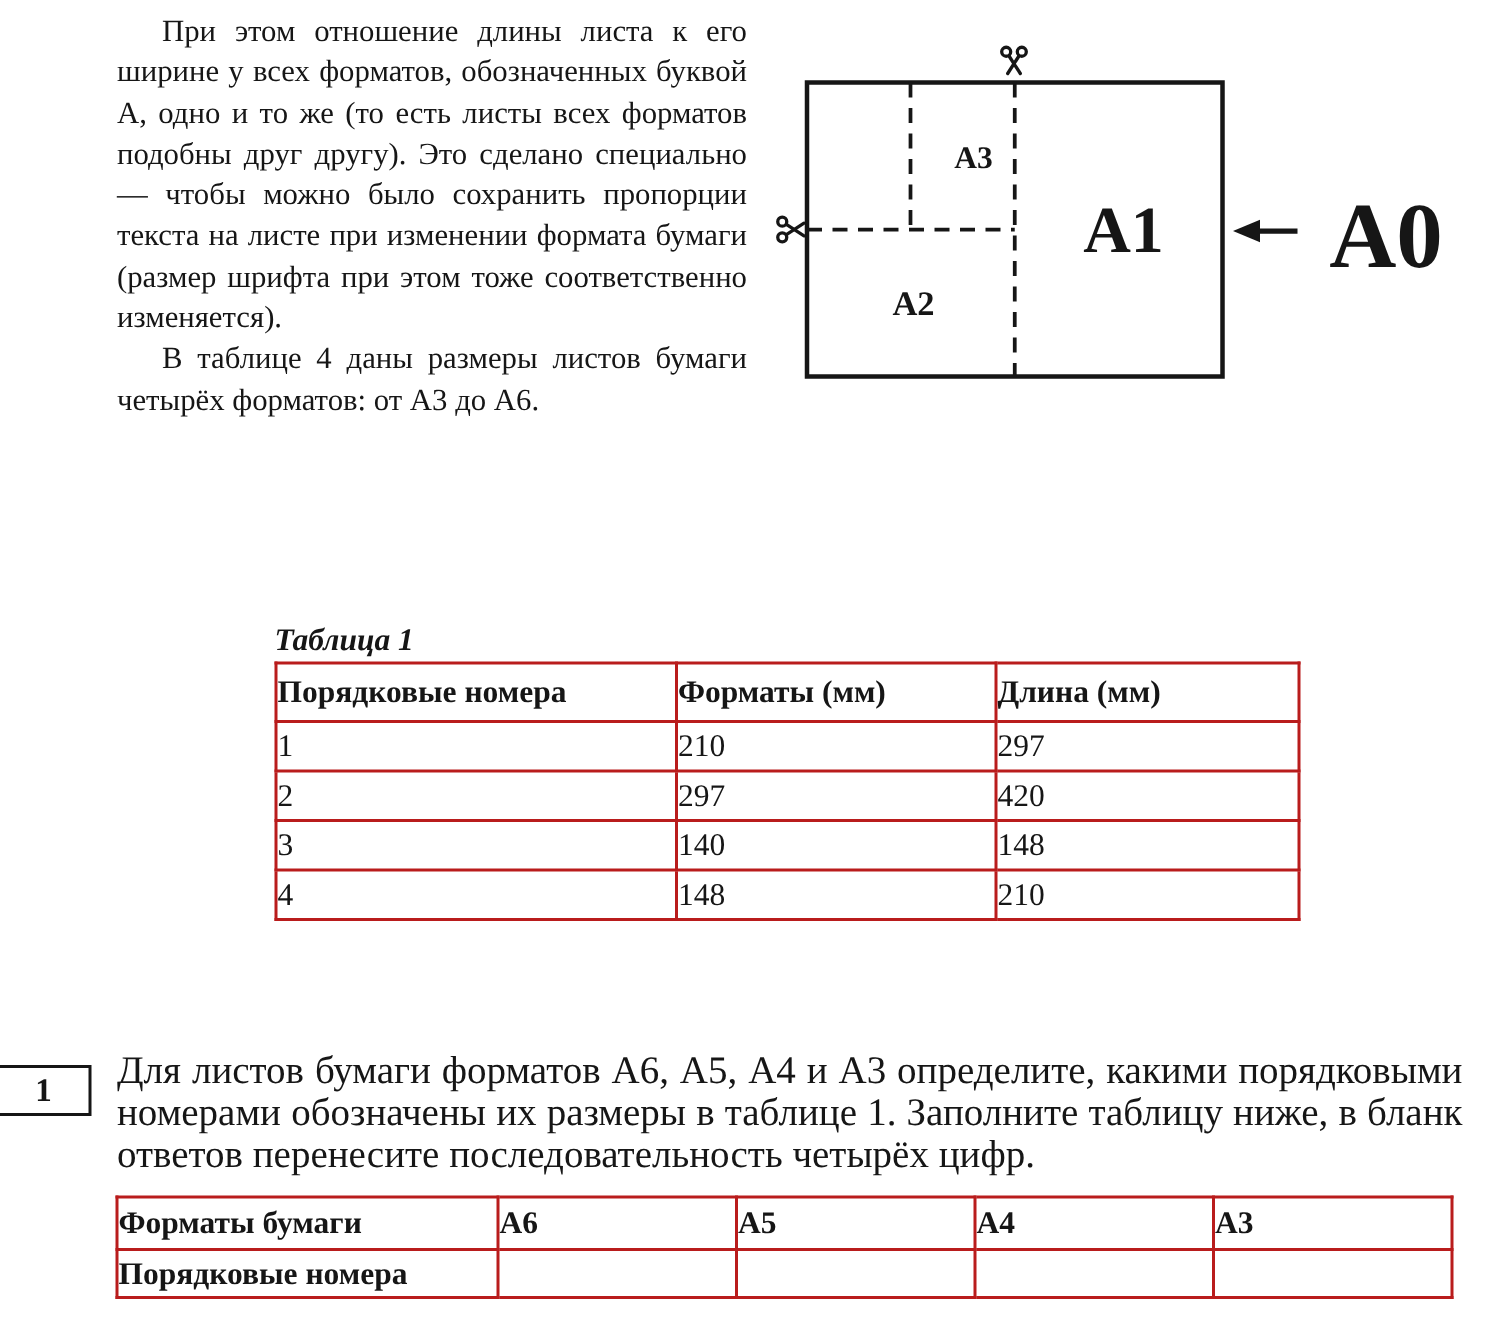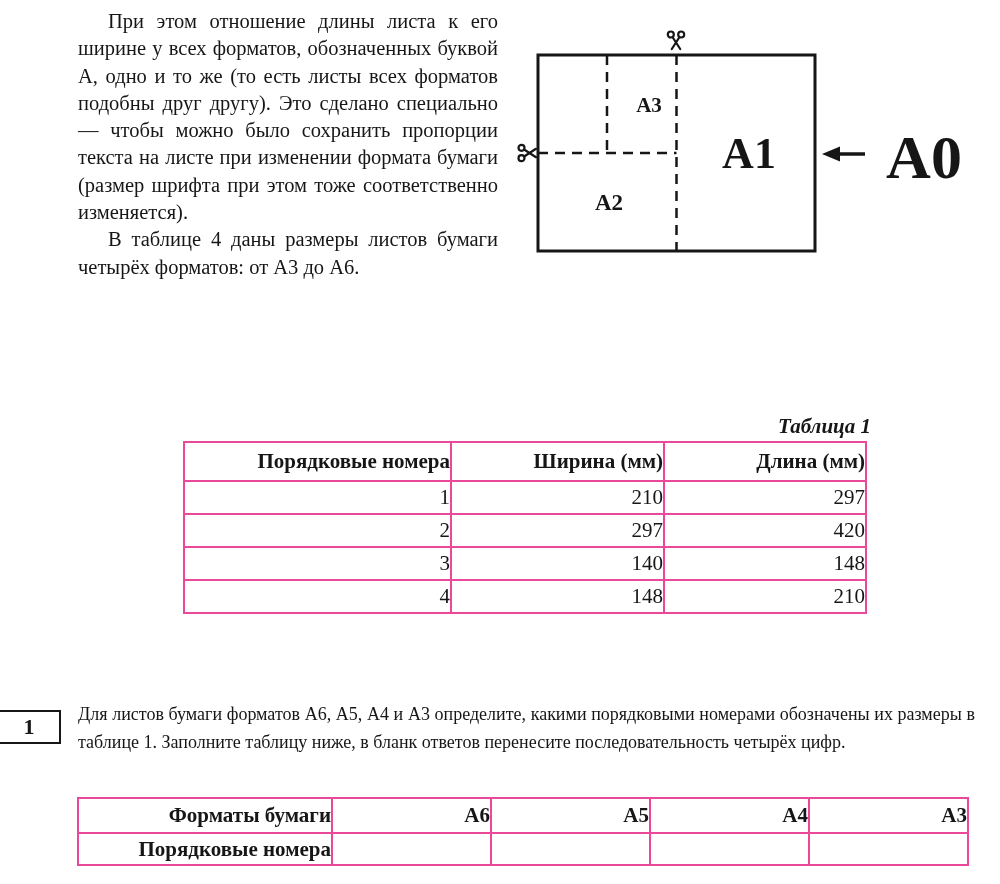--- a/index.html
+++ b/index.html
@@ -17,41 +17,41 @@
     font-size:20.5px;line-height:27.3px;text-align:justify;
   }
   .intro p{margin:0;text-indent:30px;}
   .intro p.lead{font-weight:bold;}
   .diagram{
     float:right;width:470px;height:258px;margin:0 0 12px 8px;
   }
   
   .tbl-caption{
     position:absolute;left:183px;top:414px;width:688px;
-    text-align:right;font-style:italic;font-weight:bold;font-size:21px;
+    font-style:italic;font-weight:bold;font-size:21px;
   }
   table{border-collapse:collapse;}
   .tbl1{position:absolute;left:183px;top:441px;}
   .tbl1 td,.tbl1 th, .tbl2 td,.tbl2 th{
-    border:2px solid #ec4899;text-align:right;vertical-align:middle;
+    border:2px solid #b91c1c;text-align:left;vertical-align:middle;
     font-size:21px;padding:0;
   }
   .tbl1 th{font-weight:bold;height:37px;}
   .tbl1 td{height:31px;font-weight:normal;}
   .c1{width:265px;} .c2{width:211px;} .c3{width:200px;margin-left:28px;}
   
   .task-num{
     position:absolute;left:-3px;top:710px;width:60px;height:30px;
     border:2px solid #161616;
     display:flex;align-items:center;justify-content:center;
     font-weight:bold;font-size:22px;
   }
   .task-text{
     position:absolute;left:78px;top:700px;width:897px;
-    font-size:18px;line-height:28px;text-align:justify;
+    font-size:26px;line-height:28px;text-align:justify;
   }
   
   .tbl2{position:absolute;left:77px;top:797px;}
   .tbl2 th{font-weight:bold;}
   .tbl2 tr:first-child th,.tbl2 tr:first-child td{height:33px;}
   .tbl2 tr:last-child th,.tbl2 tr:last-child td{height:30px;}
   .a1col{width:252px;} .acol{width:157px;border-radius:15px;}
   svg text{font-family:"Liberation Serif","DejaVu Serif",serif;fill:#161616;}
 </style>
 </head>
@@ -95,21 +95,21 @@
     <p>При этом отношение длины листа к его ширине у всех форматов, обозначенных буквой А, одно и то же (то есть листы всех форматов подобны друг другу). Это сделано специально — чтобы можно было сохранить пропорции текста на листе при изменении формата бумаги (размер шрифта при этом тоже соответственно изменяется).</p>
     <p>В таблице 4 даны размеры листов бумаги четырёх форматов: от А3 до А6.</p>
   </div>
 
   <div class="tbl-caption">Таблица 1</div>
 
   <table class="tbl1">
     <tbody>
       <tr>
         <th class="c1">Порядковые номера</th>
-        <th class="c2">Ширина (мм)</th>
+        <th class="c2">Форматы (мм)</th>
         <th class="c3">Длина (мм)</th>
       </tr>
       <tr>
         <td>1</td>
         <td>210</td>
         <td>297</td>
       </tr>
       <tr>
         <td>2</td>
         <td>297</td>

